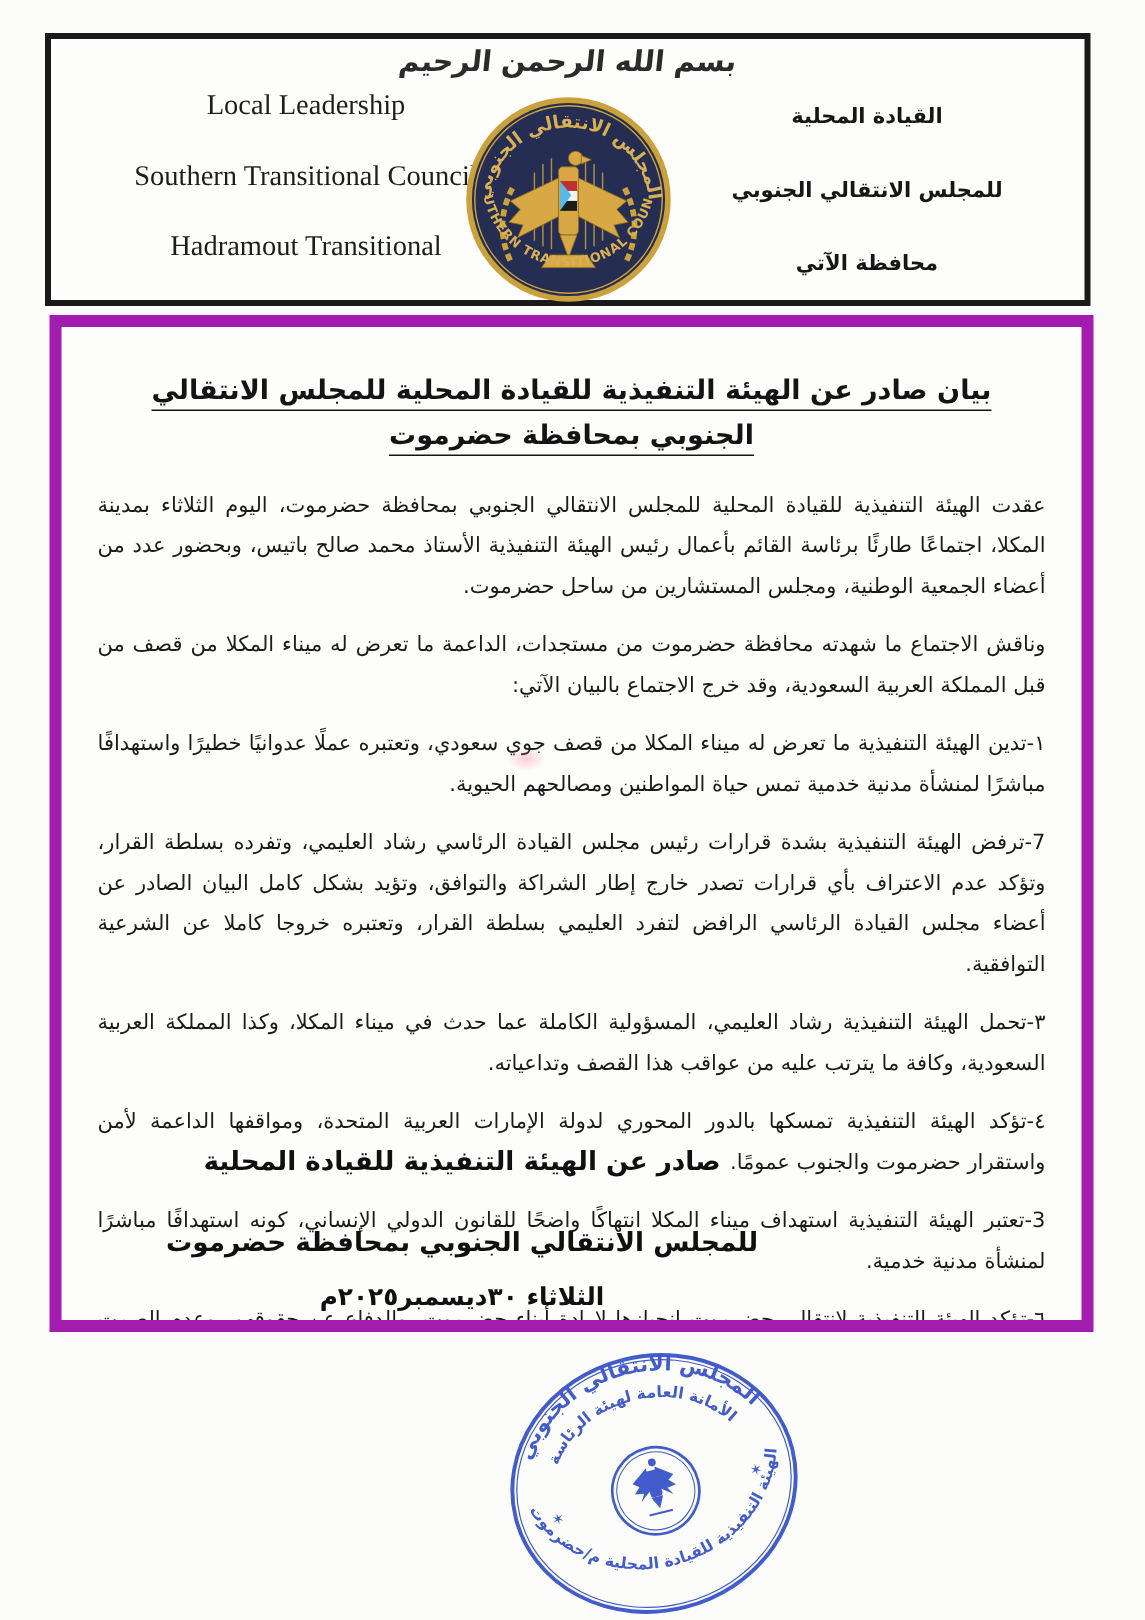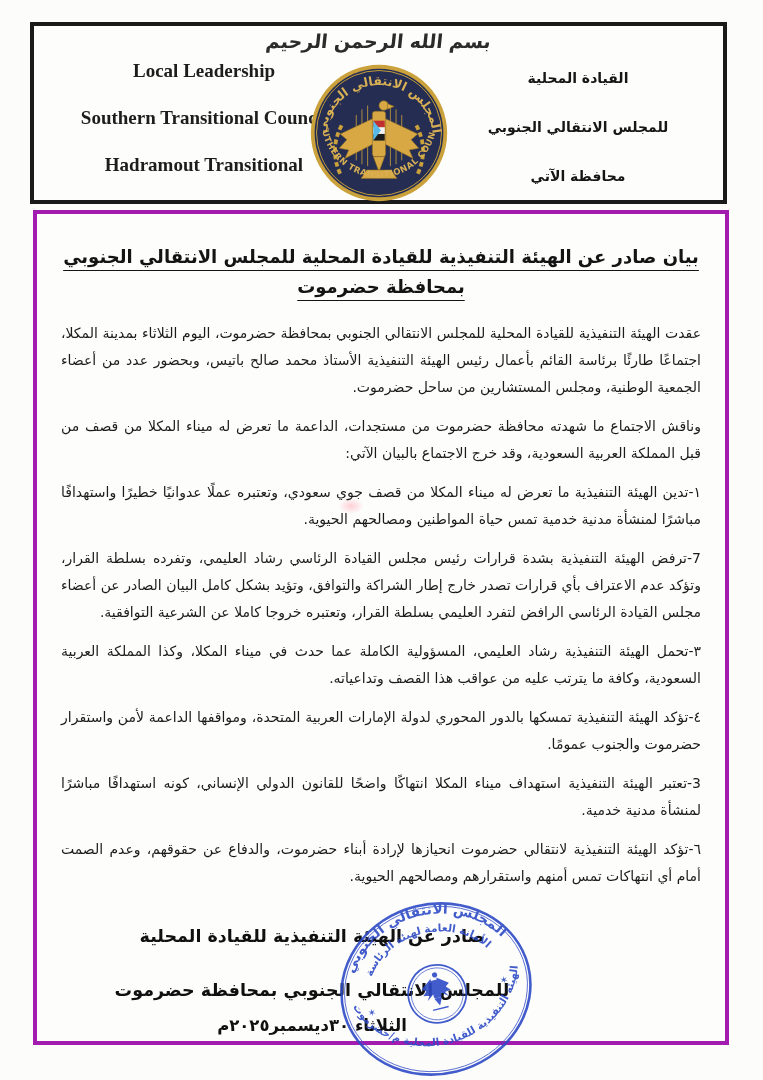--- a/index.html
+++ b/index.html
@@ -13,33 +13,33 @@
     position:absolute;left:30px;top:22px;width:689px;height:174px;
     border:4px solid #1a1a1a;background:#fdfdfc;
   }
   .bismillah{
     position:absolute;left:0;right:0;top:4px;text-align:center;
     font-size:19px;font-weight:bold;color:#2b2b2b;
     transform:skewX(-6deg);letter-spacing:1px;
   }
   .english-block{
     position:absolute;left:26px;top:32px;width:288px;text-align:center;
-    font-family:"Liberation Serif",serif;font-weight:bold;font-size:19px;color:#1d1d1d;
+    font-family:"Liberation Serif",serif;font-weight:normal;font-size:19px;color:#1d1d1d;
   }
   .english-block .eline{margin-bottom:21px;line-height:26px;}
   .arabic-block{
     position:absolute;right:26px;top:40px;width:238px;text-align:center;
     font-weight:bold;font-size:14px;color:#161616;direction:rtl;
   }
   .arabic-block .aline{margin-bottom:25px;line-height:24px;}
   .logo-wrap{position:absolute;left:50%;top:36px;transform:translateX(-50%);width:142px;height:142px;}
   
   .main-box{
-    position:absolute;left:33px;top:210px;width:696px;height:835px;
-    border:4px solid #a21caf;background:#fdfdfc;box-sizing:border-box;
+    position:absolute;left:33px;top:210px;width:696px;height:678px;
+    border:8px solid #a21caf;background:#fdfdfc;box-sizing:border-box;
     padding:0 24px;direction:rtl;overflow:hidden;
   }
   .stmt-title{
     margin:28px 2px 18px;text-align:center;font-size:18px;font-weight:bold;
     text-decoration:underline;text-underline-offset:7px;
     -webkit-text-decoration:underline;color:#141414;line-height:30px;
   }
   .stmt-p{
     font-size:14px;line-height:27px;text-align:justify;margin:0 0 12px;
     color:#1b1b1b;

